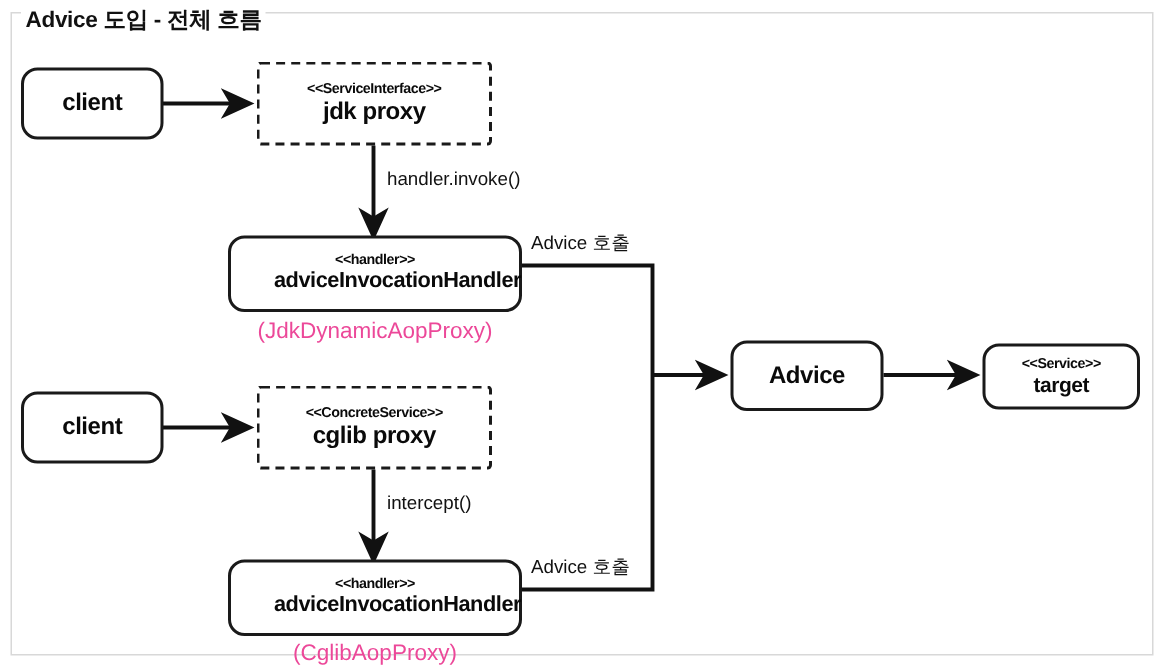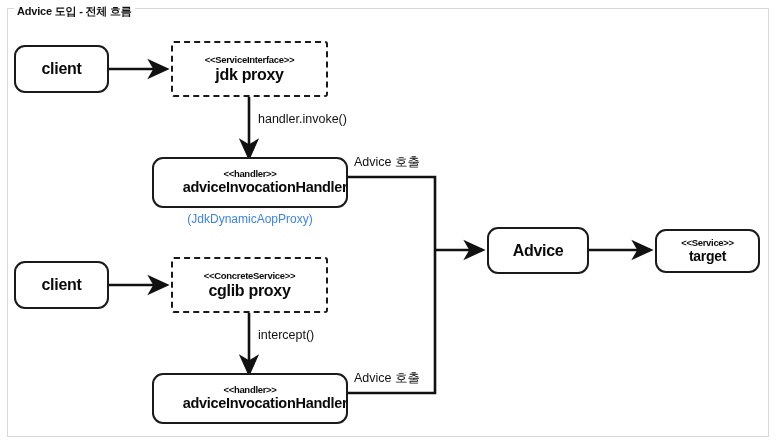--- a/index.html
+++ b/index.html
@@ -25,21 +25,21 @@
     width: 762px;
     height: 429px;
     border: 1px solid #d8d8d8;
     background: #ffffff;
     box-sizing: border-box;
   }
   #title {
     position: absolute;
     left: 14px;
     top: 4px;
-    font-size: 11px;
+    font-size: 15px;
     font-weight: bold;
     color: #111111;
     letter-spacing: -0.2px;
     background: #ffffff;
     padding: 0 3px;
     white-space: nowrap;
     z-index: 6;
   }
   .node {
     position: absolute;
@@ -77,22 +77,22 @@
   }
   .nlabel.small {
     font-size: 14px;
   }
   .nlabel.mono-ish {
     font-size: 14.5px;
     margin-left: 30px;
   }
   .caption {
     position: absolute;
-    font-size: 12px;
-    color: #3b82f6;
+    font-size: 15px;
+    color: #ec4899;
     white-space: nowrap;
     text-align: center;
     z-index: 5;
   }
   .edge-label {
     position: absolute;
     font-size: 12.5px;
     color: #111111;
     white-space: nowrap;
     z-index: 5;
@@ -180,20 +180,21 @@
   <div class="node dashed" style="left:171px; top:257px; width:157px; height:56px;">
     <div class="stereo">&lt;&lt;ConcreteService&gt;&gt;</div>
     <div class="nlabel">cglib proxy</div>
   </div>
 
   <div class="node solid" style="left:152px; top:373px; width:196px; height:51px;">
     <div class="stereo">&lt;&lt;handler&gt;&gt;</div>
     <div class="nlabel mono-ish">adviceInvocationHandler</div>
   </div>
 
+  <div class="caption" style="left:152px; top:427px; width:196px;">(CglibAopProxy)</div>
 
   <div class="node solid" style="left:487px; top:227px; width:102px; height:47px;">
     <div class="nlabel">Advice</div>
   </div>
 
   <div class="node solid" style="left:655px; top:229px; width:105px; height:44px;">
     <div class="stereo">&lt;&lt;Service&gt;&gt;</div>
     <div class="nlabel small">target</div>
   </div>
 

